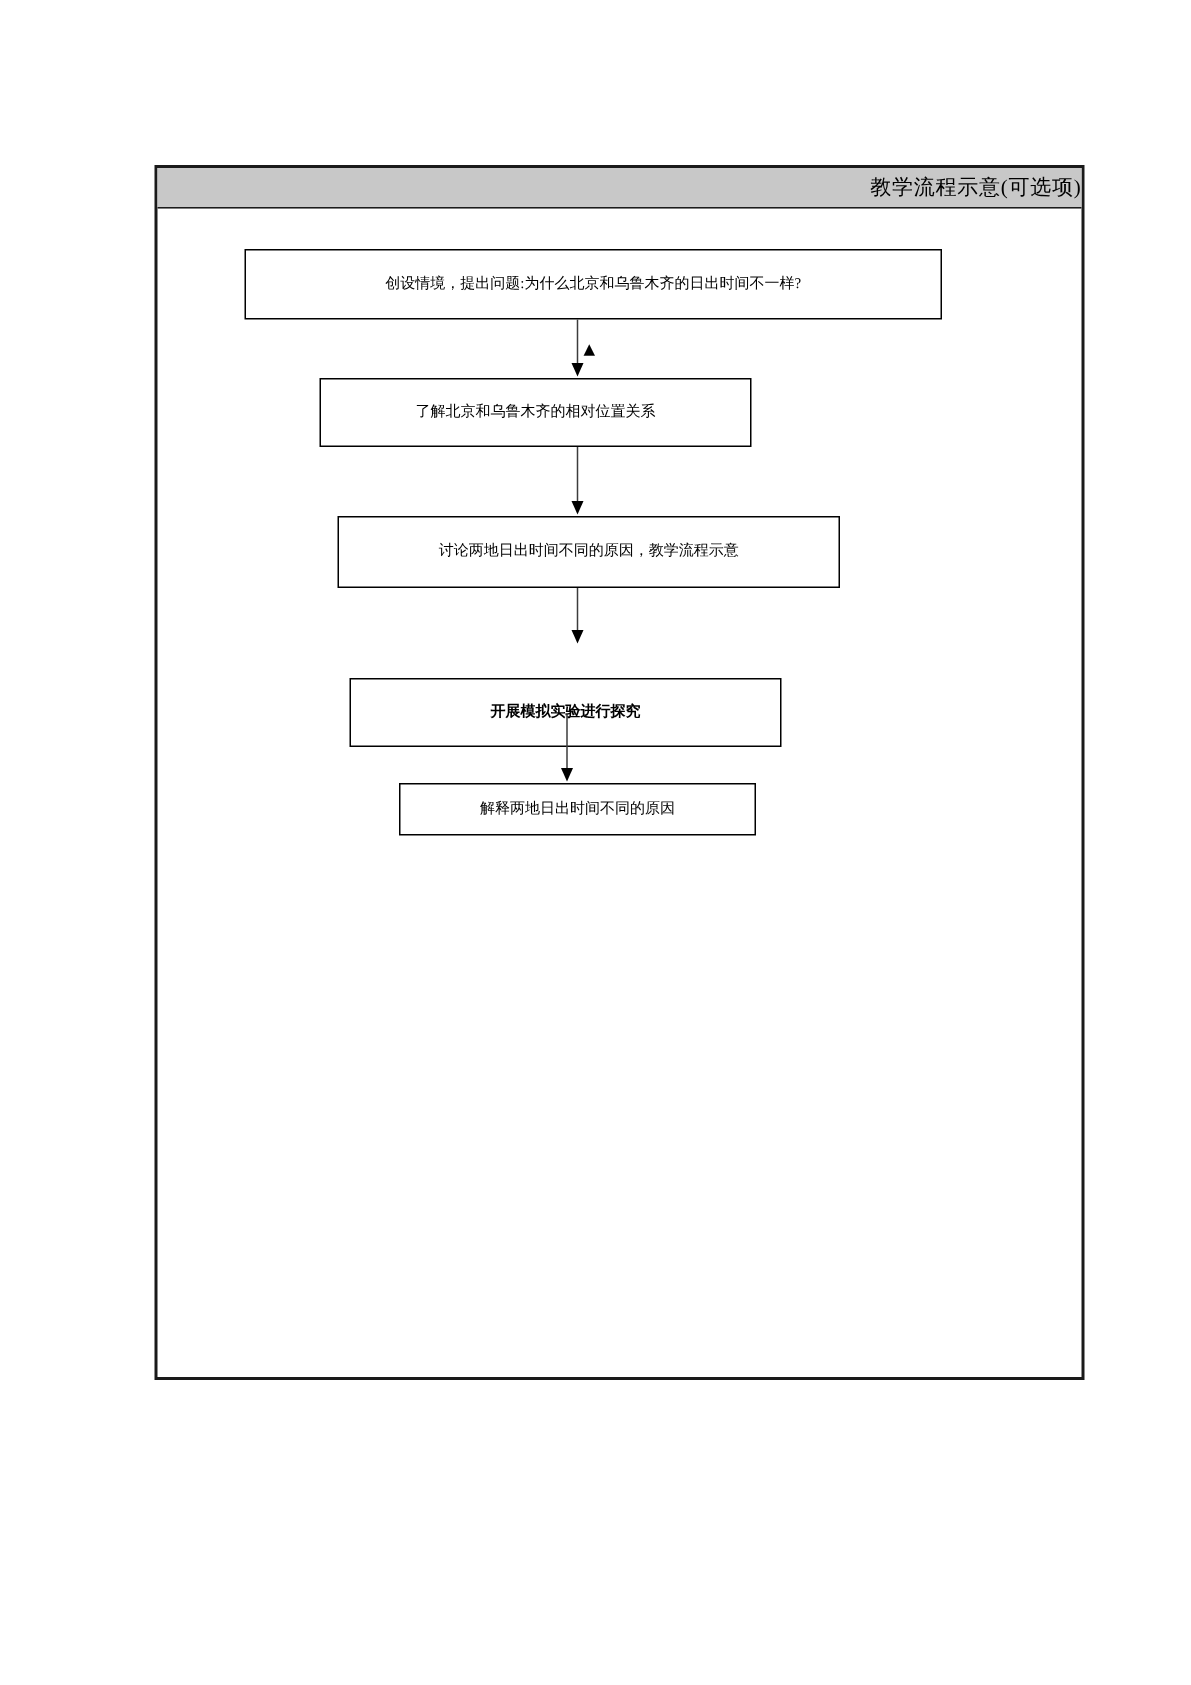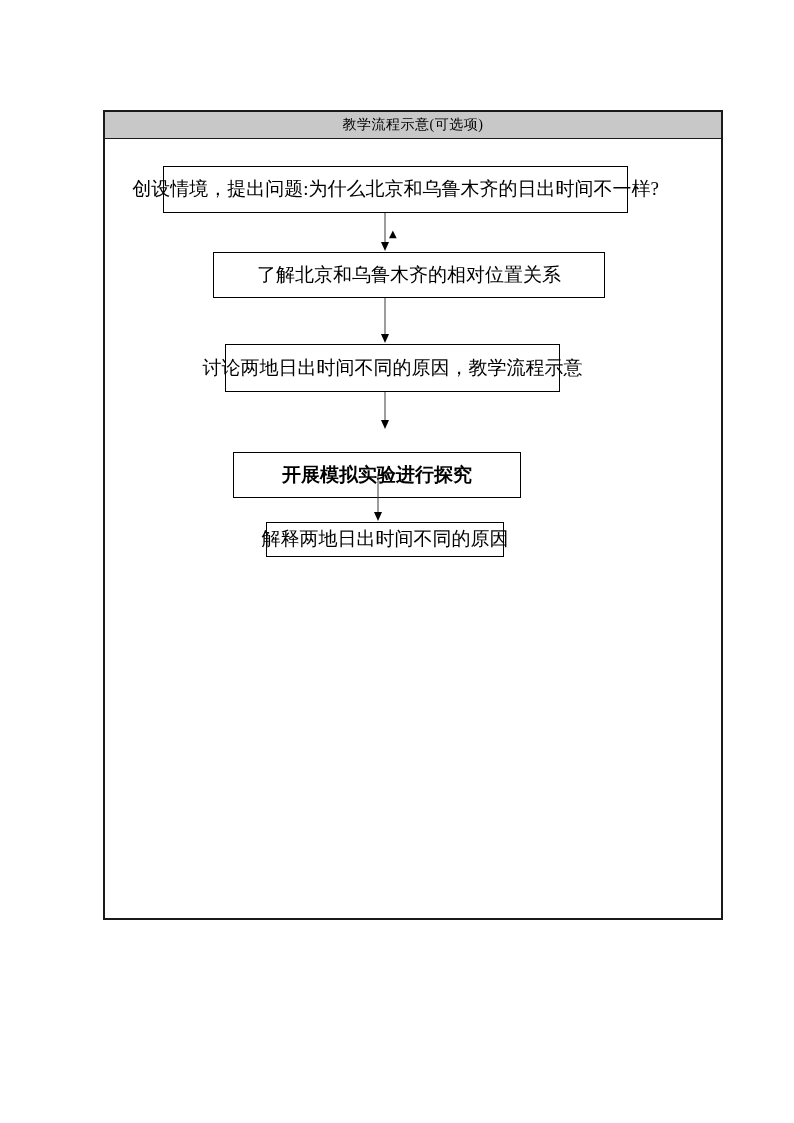--- a/index.html
+++ b/index.html
@@ -33,39 +33,39 @@
   .table-header{
     position:absolute;
     left:0;
     top:0;
     width:100%;
     height:27px;
     background:var(--header-bg,#c8c8c8);
     border-bottom:1px solid var(--border,#1a1a1a);
     display:flex;
     align-items:center;
-    justify-content:center;
+    justify-content:flex-end;
     font-size:14px;
     letter-spacing:0.5px;
   }
   
   .flow-box{
     position:absolute;
     border:1px solid #000;
     background:#fff;
     display:flex;
     align-items:center;
     justify-content:center;
-    font-size:19px;
+    font-size:10px;
     text-align:center;
     line-height:1.2;
     white-space:nowrap;
   }
   .box-1{left:163px;top:166px;width:465px;height:47px;}
-  .box-2{left:213px;top:252px;width:392px;height:46px;}
+  .box-2{left:213px;top:252px;width:288px;height:46px;}
   .box-3{left:225px;top:344px;width:335px;height:48px;}
   .box-4{left:233px;top:452px;width:288px;height:46px;font-weight:bold;}
   .box-5{left:266px;top:522px;width:238px;height:35px;text-align:center;}
   
   .arrow{
     position:absolute;
     width:9px;
   }
   .arrow-line{
     position:absolute;

